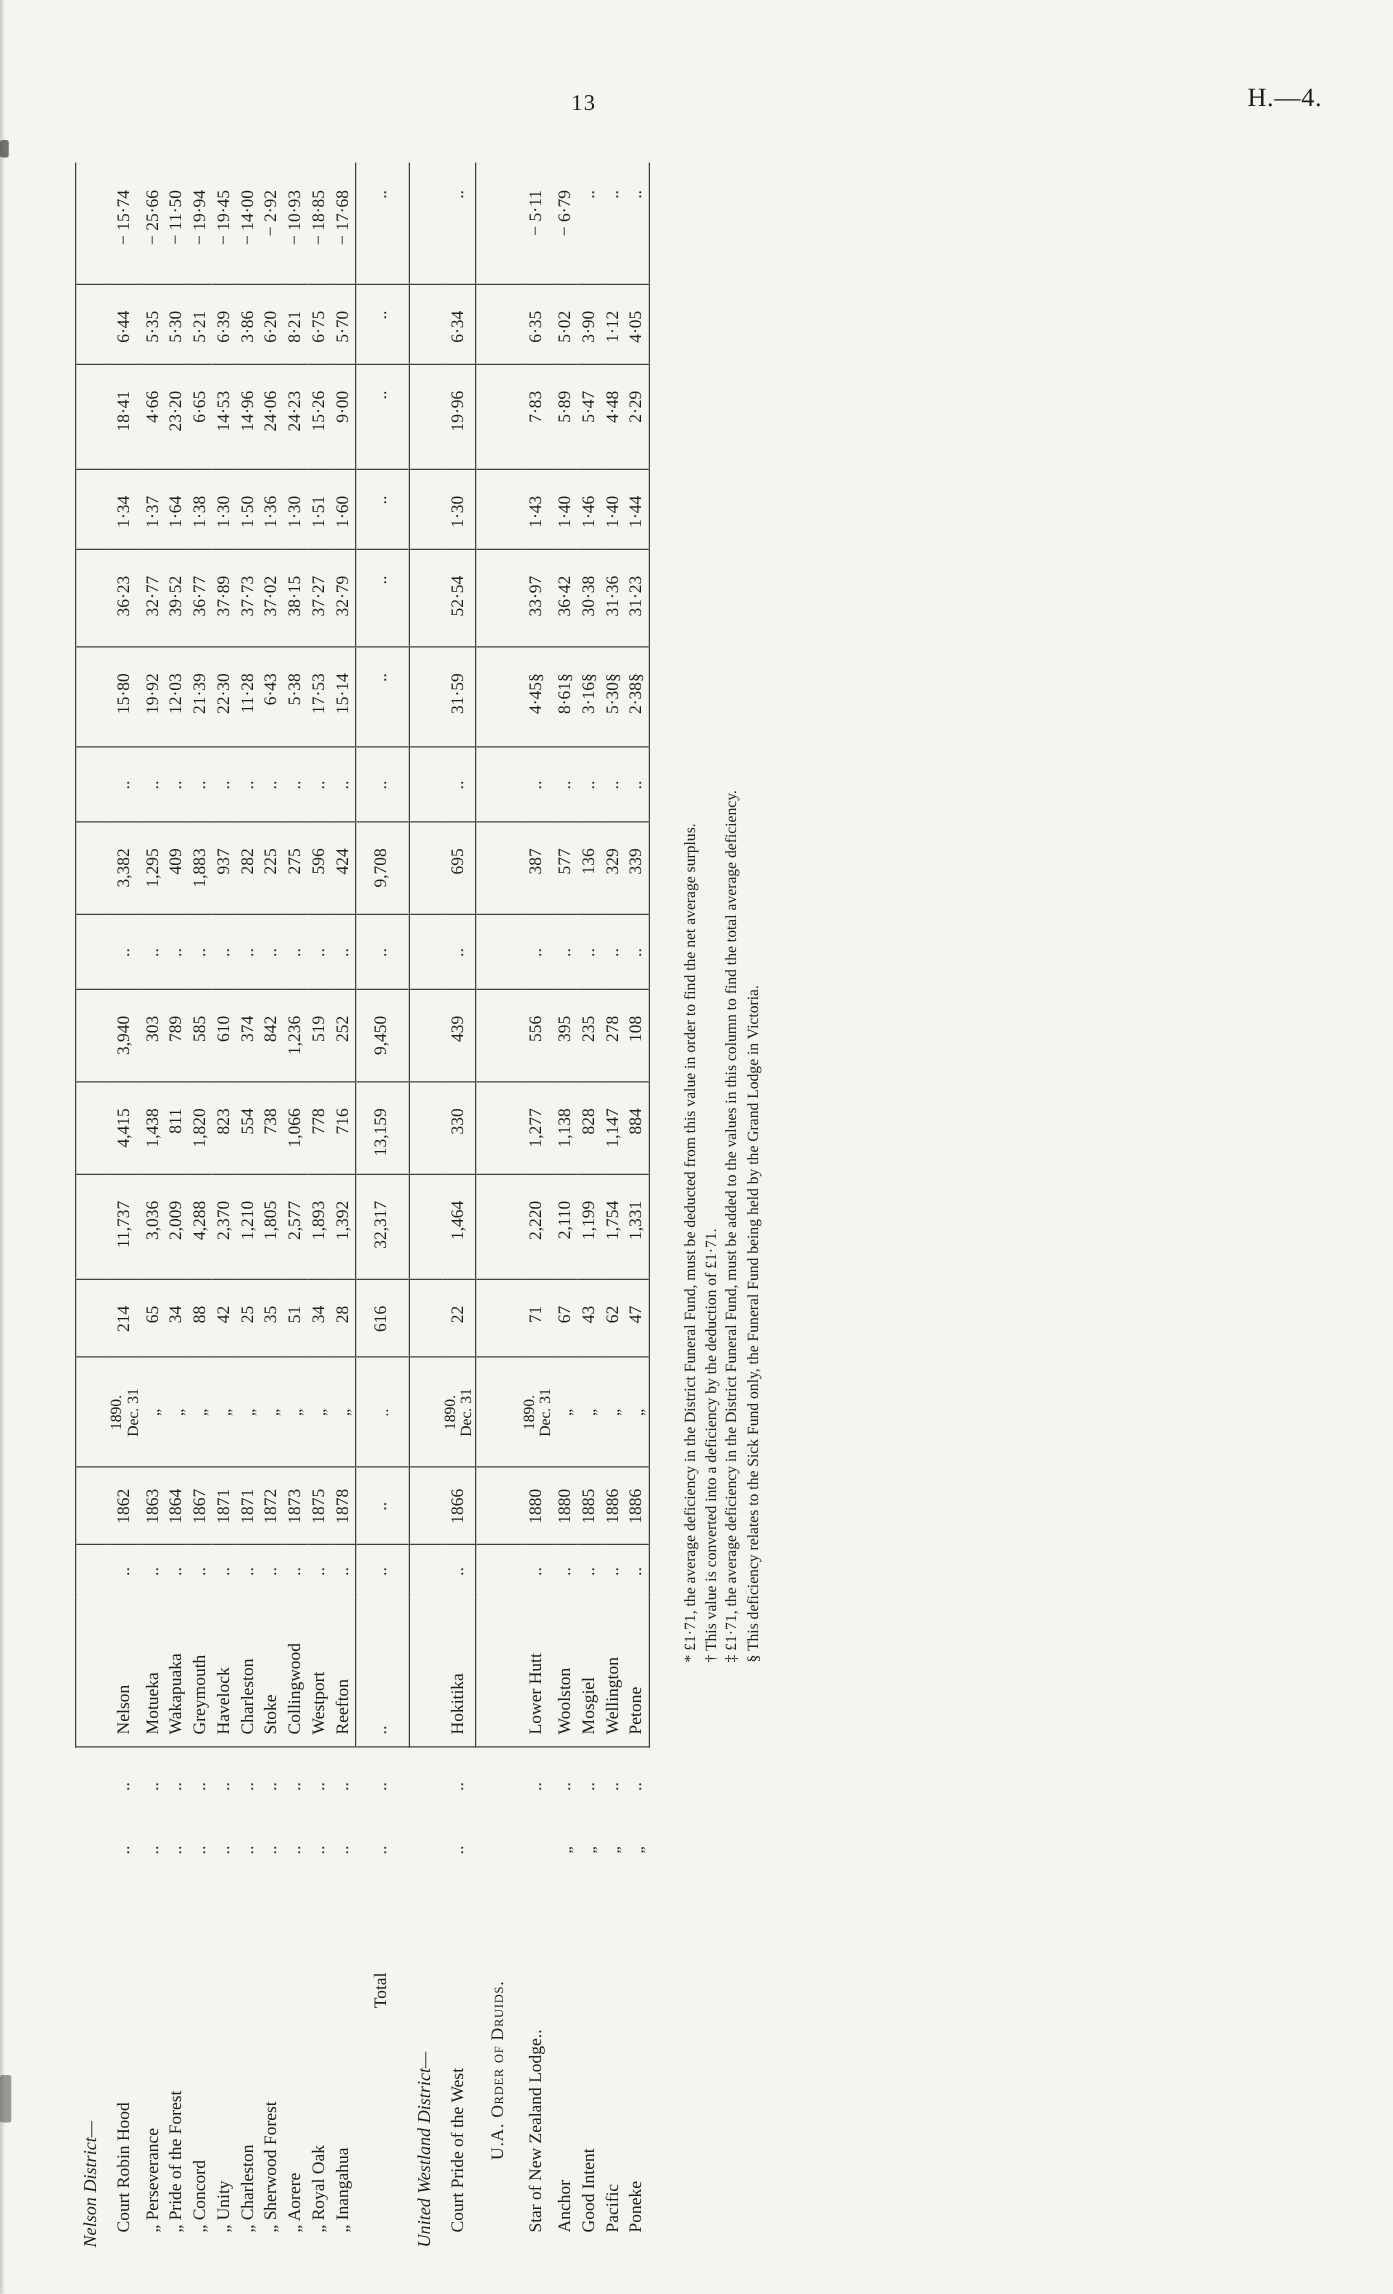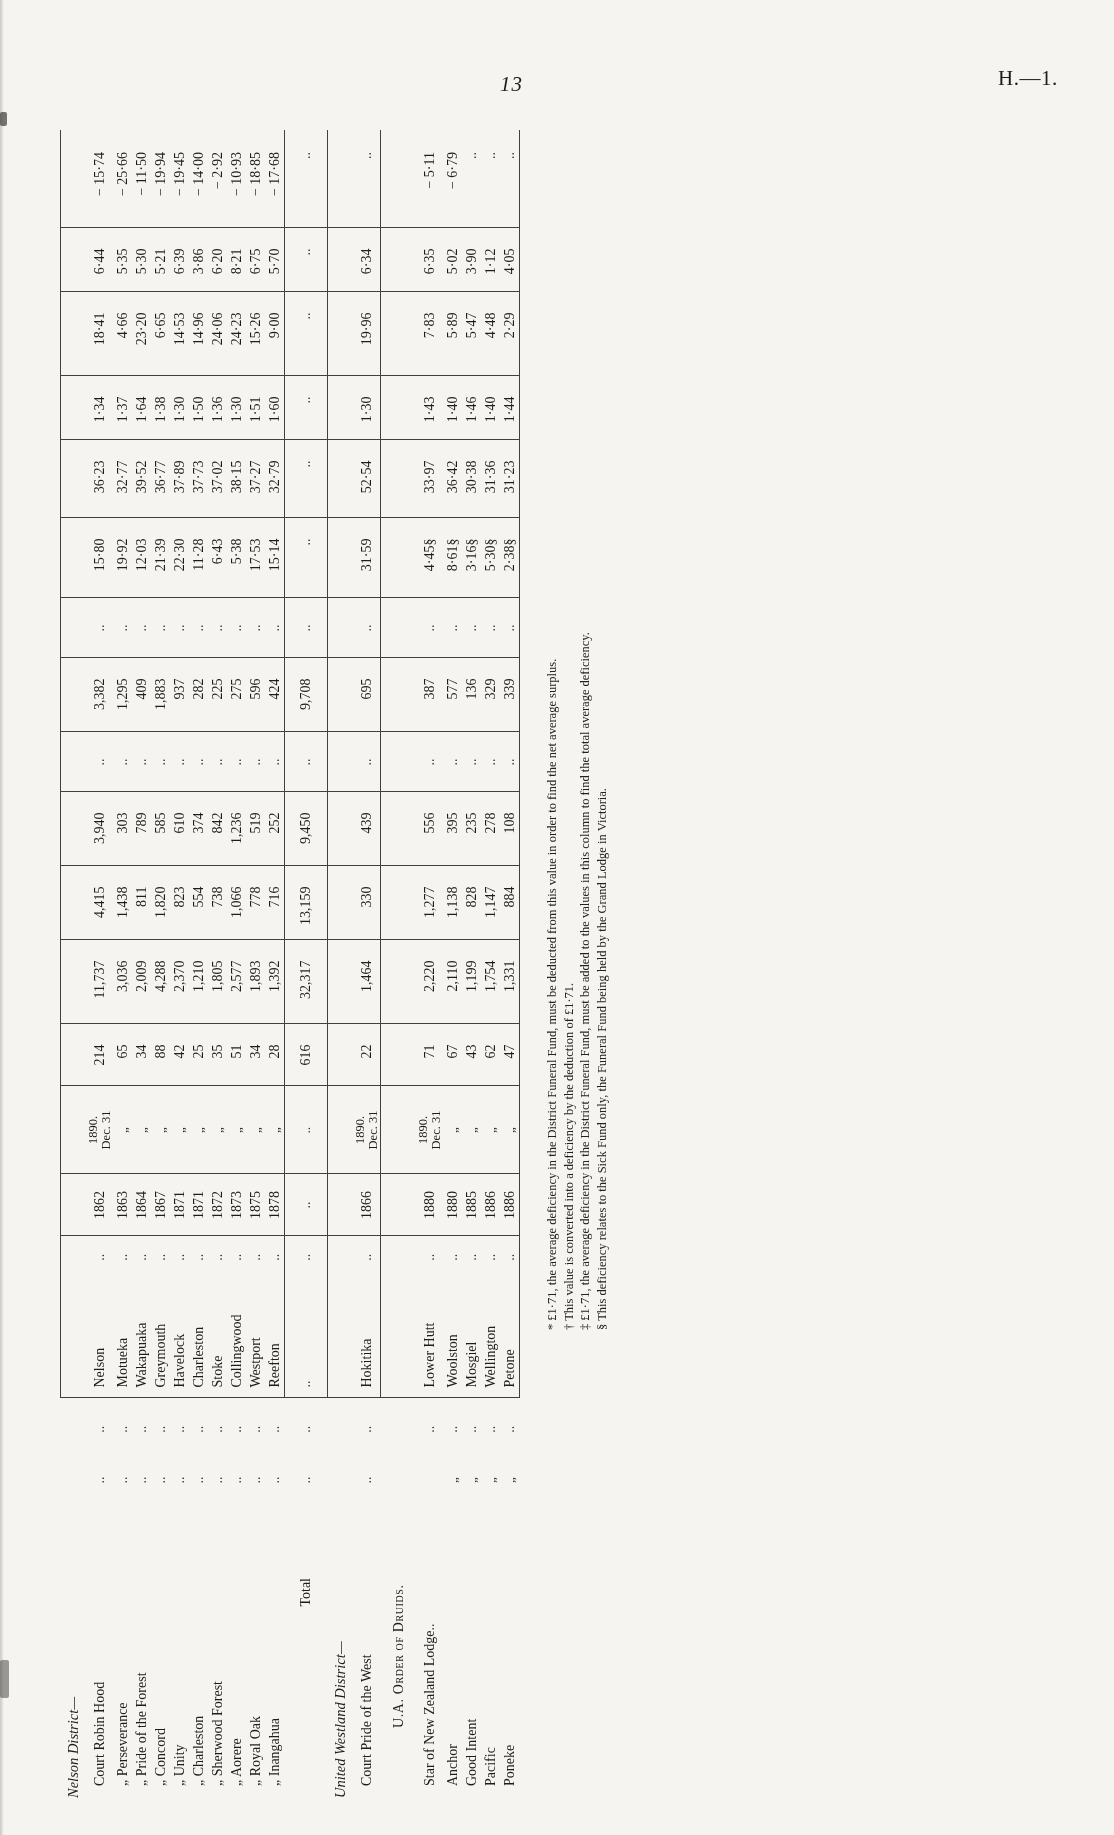--- a/index.html
+++ b/index.html
@@ -7,21 +7,21 @@
     width:1114px;height:1835px;position:relative;
     background:#f5f4f0;
     font-family:"Liberation Serif","DejaVu Serif",serif;
     color:#1c1c1c;overflow:hidden;
   }
   .page-edge{position:absolute;left:0;top:0;width:4px;height:1835px;
     background:linear-gradient(90deg,#c9c8c3,rgba(245,244,240,0));}
   .smudge{position:absolute;background:#3c3c38;border-radius:2px;opacity:.7;}
   .smudge.s1{left:0;top:112px;width:7px;height:14px;}
   .smudge.s2{left:0;top:1660px;width:9px;height:38px;opacity:.5;}
-  .page-number{position:absolute;left:500px;top:72px;font-size:21px;letter-spacing:1px;font-style:italic;}
+  .page-number{position:absolute;left:457px;top:72px;font-size:18px;letter-spacing:1px;}
   .paper-ref{position:absolute;left:998px;top:66px;font-size:21px;letter-spacing:.5px;}
 
   
   .rotated-block{
     position:absolute;left:60px;top:130px;width:1670px;height:580px;
     transform-origin:0 0;
     transform:rotate(-90deg) translateX(-1670px);
   }
   table.val{border-collapse:collapse;table-layout:fixed;width:1670px;}
   td{
@@ -53,21 +53,21 @@
   .footnote{white-space:nowrap;}
 </style>
 </head>
 <body>
 
 <div class="page-edge"></div>
 <div class="smudge s1"></div>
 <div class="smudge s2"></div>
 
 <div class="page-number">13</div>
-<div class="paper-ref">H.—1.</div>
+<div class="paper-ref">H.—4.</div>
 
 <div class="rotated-block">
   <table class="val">
     <colgroup>
       <col style="width:300px">
         <col style="width:40px">
         <col style="width:62px">
       <col style="width:120px">
         <col style="width:42px">
         <col style="width:62px">

